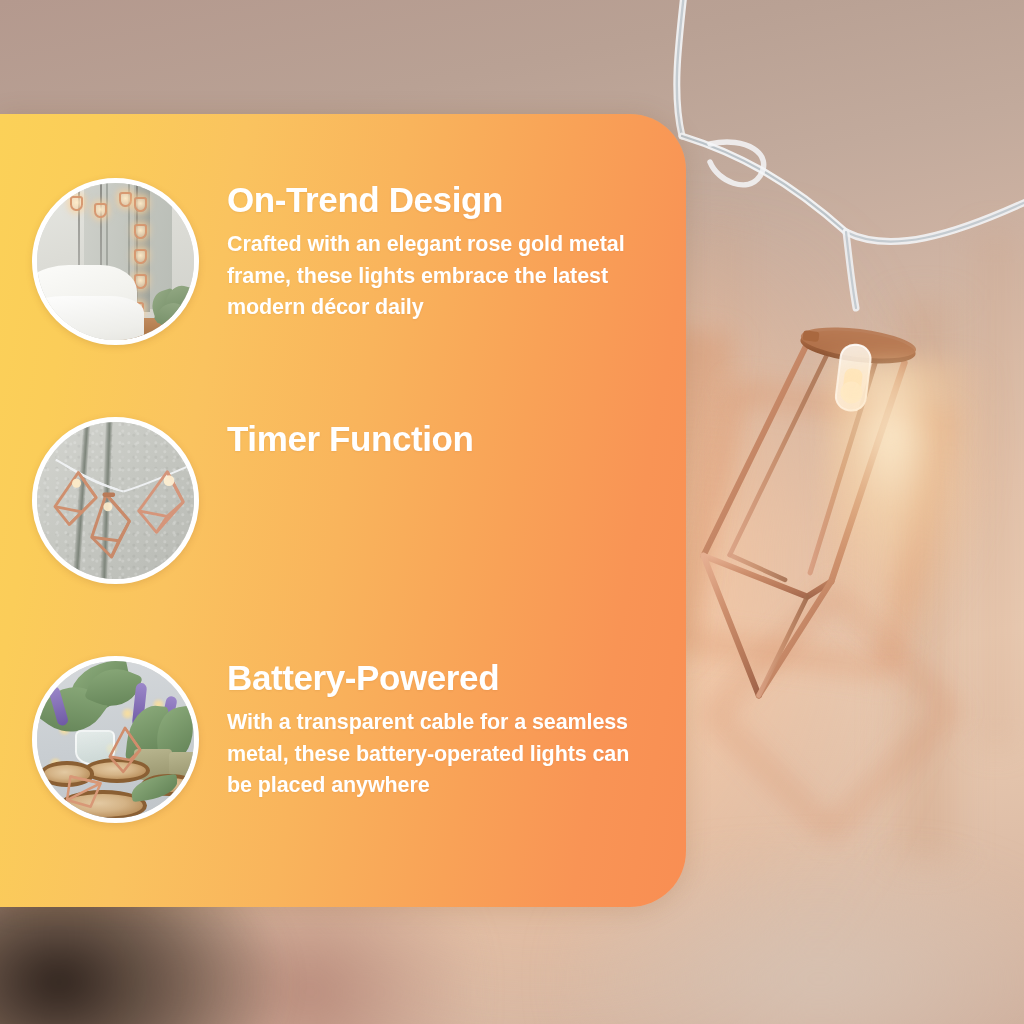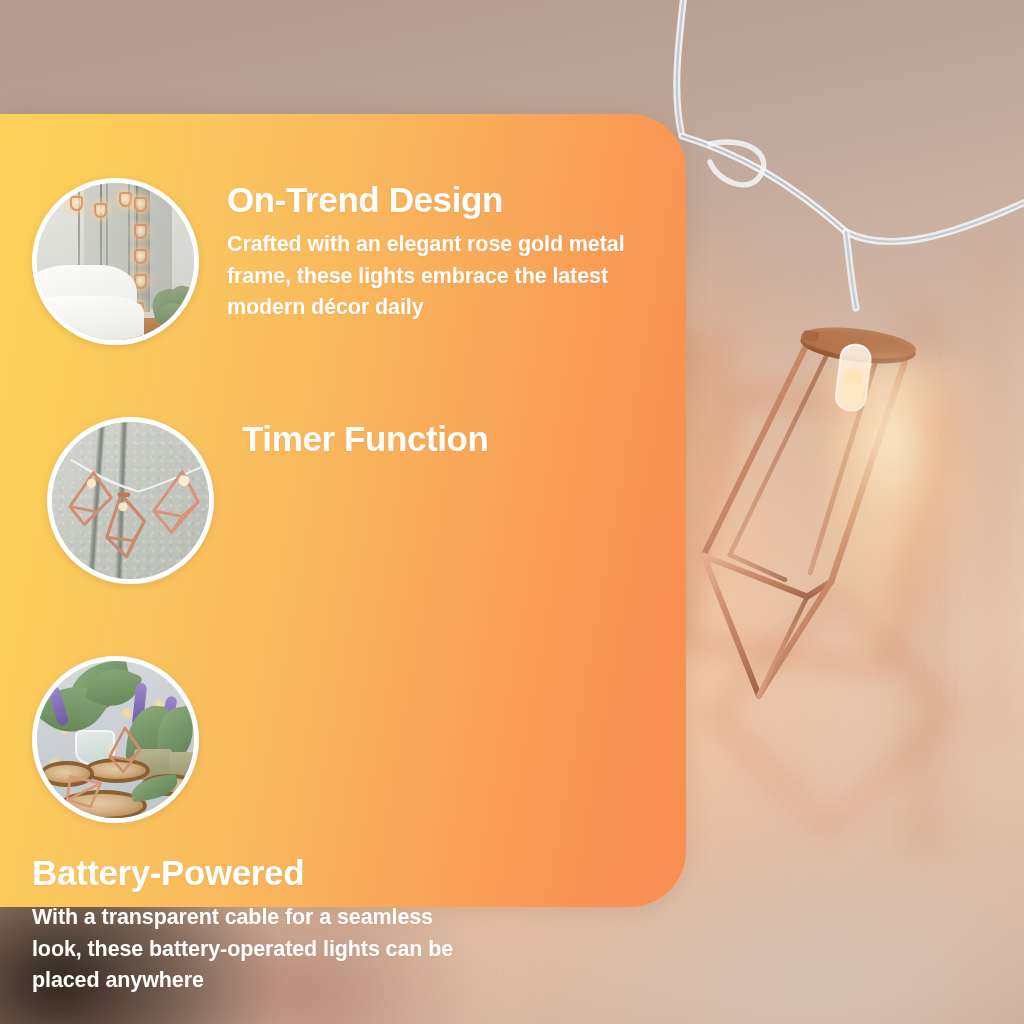--- a/index.html
+++ b/index.html
@@ -149,22 +149,22 @@
     padding:62px 0 0 0;
   }
 
   .feature-row {
     display:flex;
     align-items:flex-start;
     gap:28px;
     padding-left:32px;
   }
   .feature-row.r1 { margin-top:2px; }
-  .feature-row.r2 { margin-top:72px;margin-left:15px; }
-  .feature-row.r3 { margin-top:72px;flex-direction:column; }
+  .feature-row.r2 { margin-top:72px; }
+  .feature-row.r3 { margin-top:72px; }
 
   
   .thumb {
     flex:0 0 auto;
     width:167px; height:167px;
     border-radius:50%;
     border:5px solid #ffffff;
     overflow:hidden;
     position:relative;
     background:#d8d8d4;
@@ -532,19 +532,19 @@
                   <path d="M10 10 L46 18"></path>
                   <path d="M6 38 L30 26 L46 18"></path>
                 </g>
               </svg>
             </div>
             <div class="t3-greens" style="left:60%; top:74%; width:30%; height:14%; transform:rotate(-8deg);"></div>
           </div>
         </div>
         <div class="copy">
           <div class="feat-title">Battery-Powered</div>
-          <div class="feat-body">With a transparent cable for a seamless look, these battery-operated lights can be placed anywhere</div>
+          <div class="feat-body">With a transparent cable for a seamless metal, these battery-operated lights can be placed anywhere</div>
         </div>
       </div>
 
     </div>
   </div>
 </div>
 
 </body></html>

